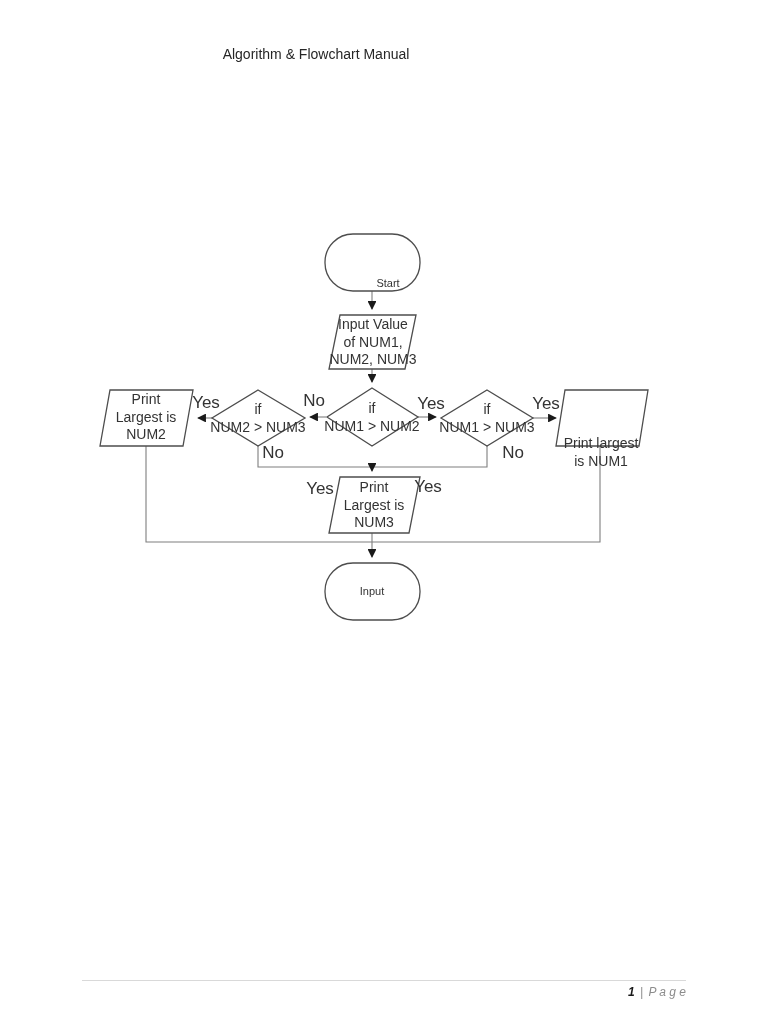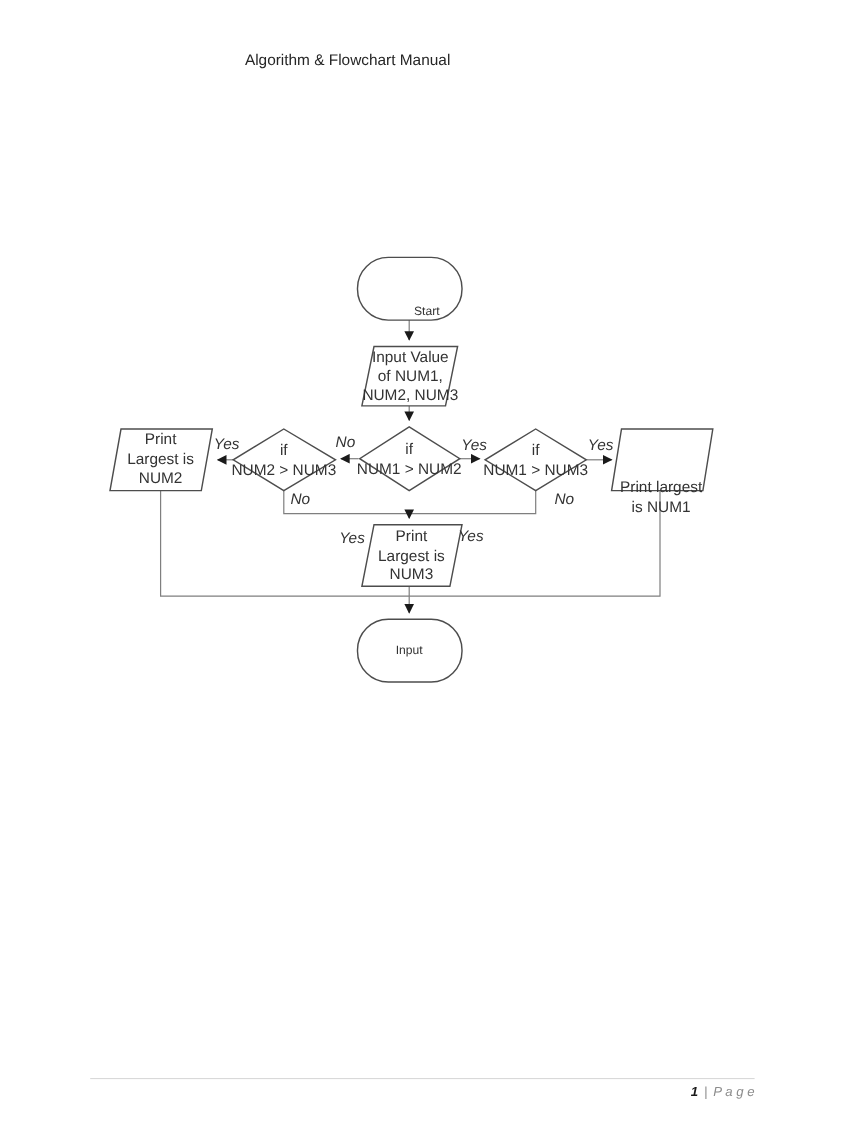--- a/index.html
+++ b/index.html
@@ -19,21 +19,21 @@
   .chart-area { position:absolute; left:0; top:0; width:768px; height:1024px; }
   svg.flow { position:absolute; left:0; top:0; }
   .nlabel {
     position:absolute; transform:translate(-50%,-50%);
     text-align:center; font-size:14px; line-height:1.25;
     color:#333; white-space:nowrap;
   }
   .nlabel.big { font-size:11px; }
   .elabel {
     position:absolute; transform:translate(-50%,-50%);
-    font-size:14px; color:#333; white-space:nowrap;font-style:italic;
+    font-size:17px; color:#333; white-space:nowrap;
   }
   .doc-footer {
     position:absolute; left:82px; top:980px; width:604px;font-style:italic;
   }
   .footer-rule { height:1px; background:#d9d9d9; width:100%; }
   .footer-text {
     margin-top:4px; text-align:right;
     font-size:12px; color:#8c8c8c;
   }
   .footer-text .pgnum { color:#1a1a1a; font-weight:bold; }

